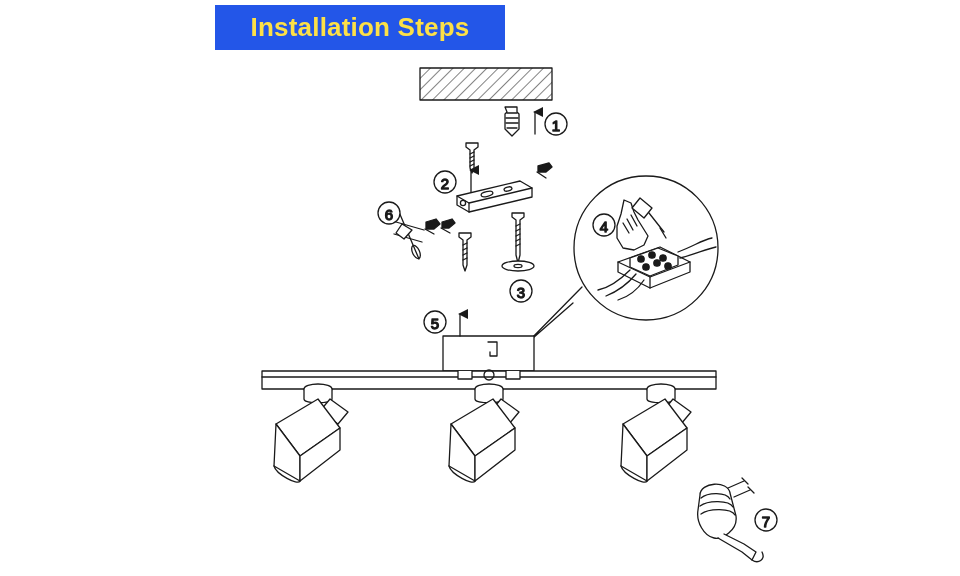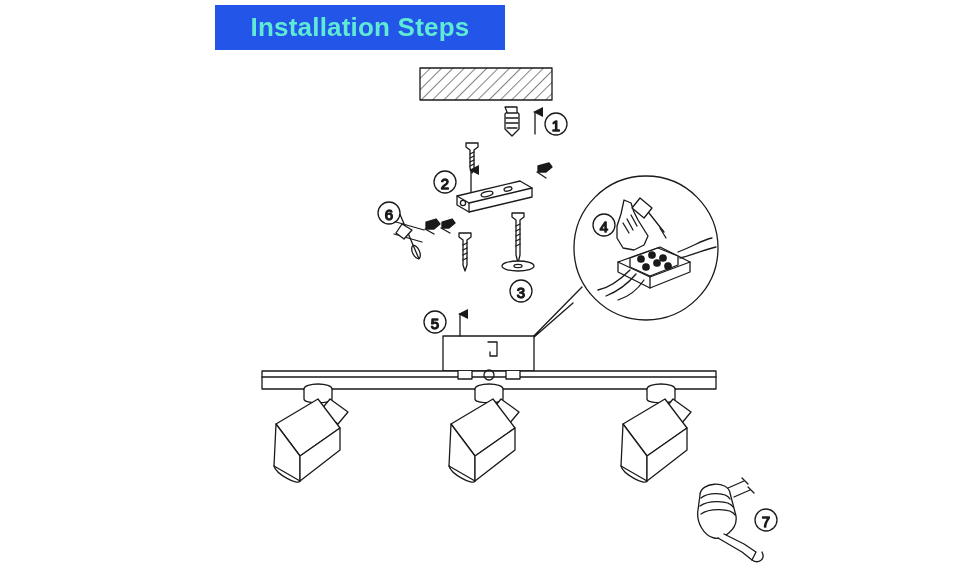--- a/index.html
+++ b/index.html
@@ -25,21 +25,21 @@
     left: 215px;
     top: 5px;
     width: 290px;
     height: 45px;
     background: #2356e8;
     display: flex;
     align-items: center;
     justify-content: center;
   }
   #title-text {
-    color: #5eead4;
+    color: #fde047;
     font-size: 26px;
     font-weight: bold;
     font-family: "Liberation Sans", sans-serif;
     letter-spacing: 0.2px;
     white-space: nowrap;
   }
   
   #diagram-svg {
     position: absolute;
     left: 0;

